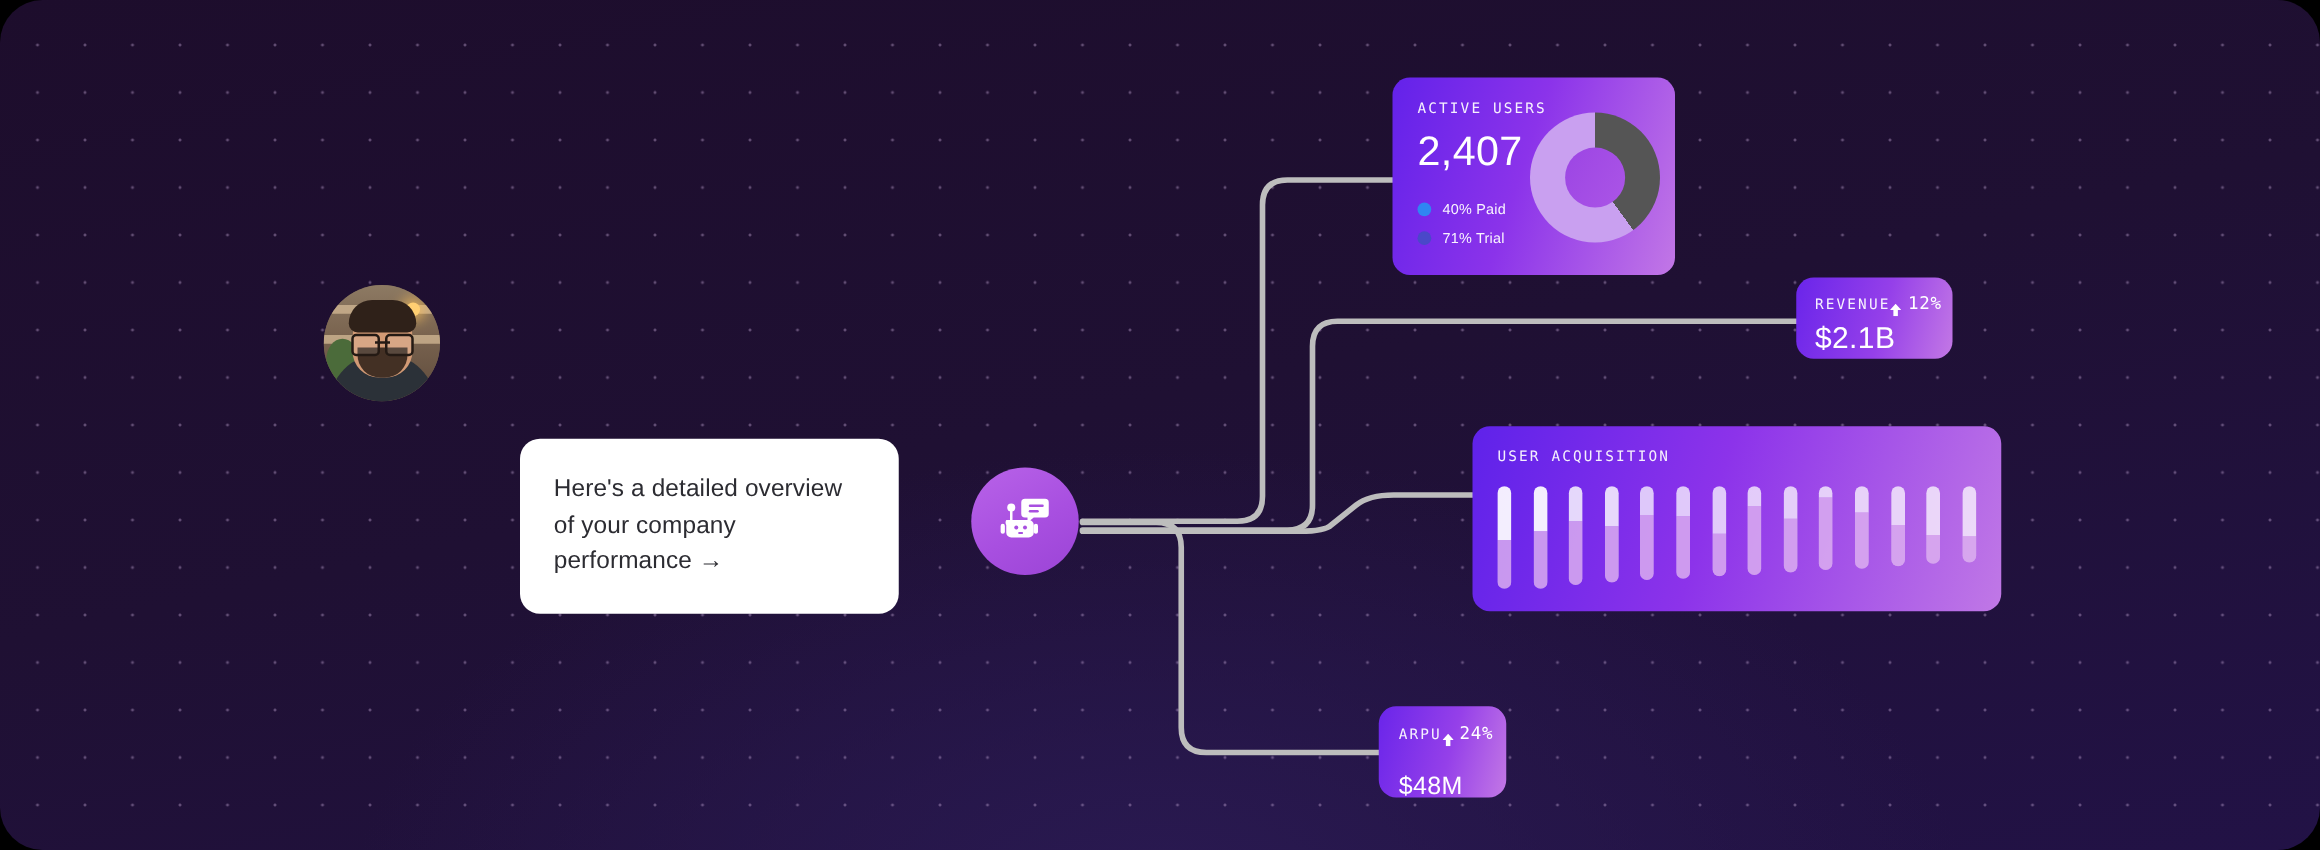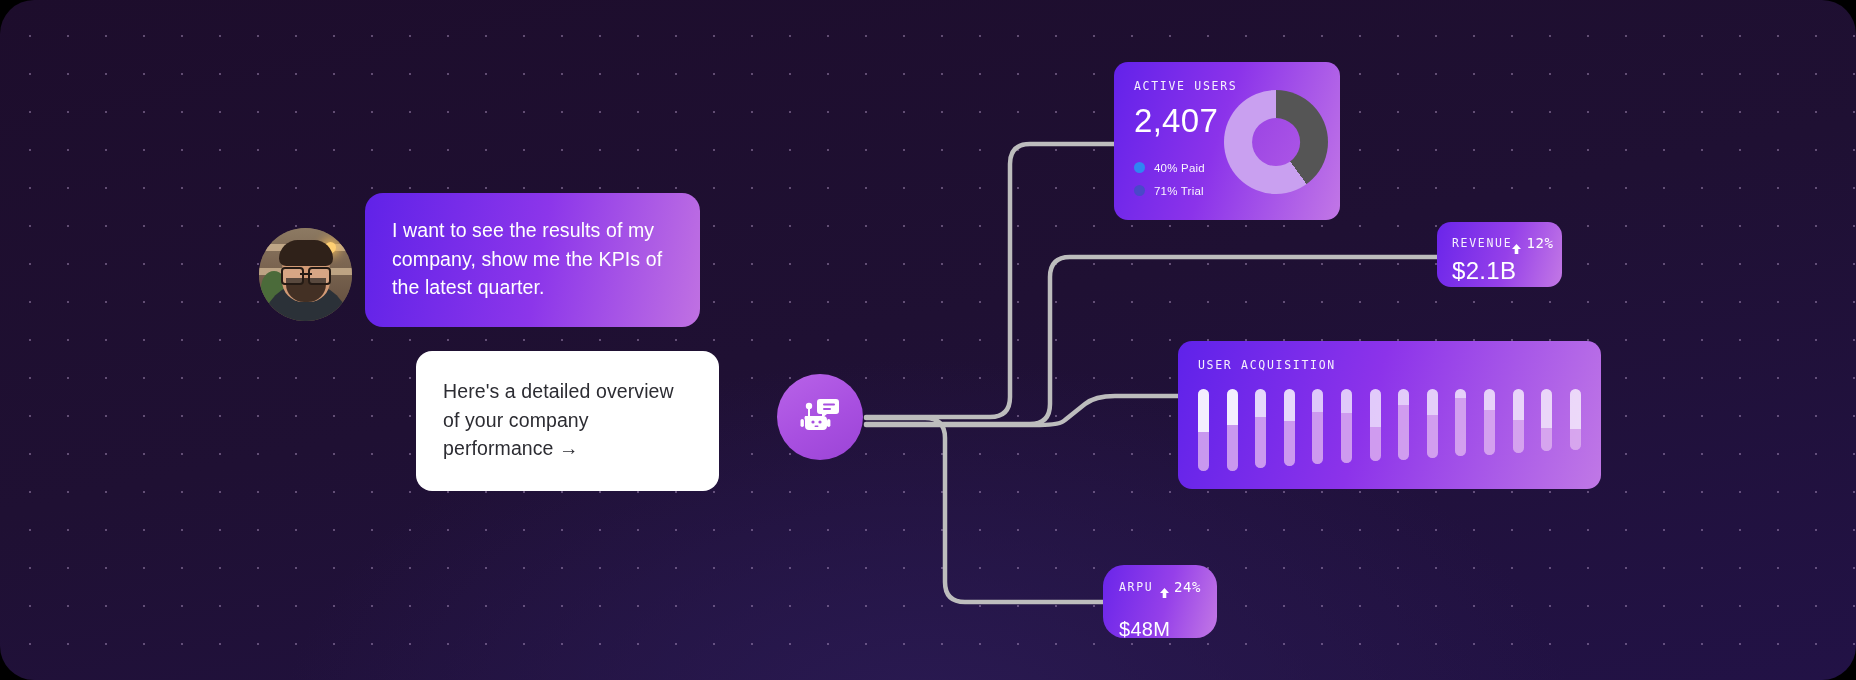--- a/index.html
+++ b/index.html
@@ -244,25 +244,24 @@
     color: #ffffff;
     display: flex; align-items: flex-end; gap: 5px;
   }
   .up-arrow { width: 9px; height: 10px; display: inline-block; }
   #card-revenue .card-value { display: block; margin-top: 6px; font-size: 24px; }
 
   
   #card-arpu {
     left: 1103px;
     top: 565px;
-    width: 114px;
+    width: 102px;
     height: 73px;
     padding: 14px 16px;
     background: linear-gradient(105deg, #6a25ea 0%, #9540e9 55%, #c378e5 100%);
-    border-radius: 21px;
   }
   #card-arpu .card-value { display: block; margin-top: 23px; font-size: 20px; }
 
   
   #card-user-acquisition {
     left: 1178px;
     top: 341px;
     width: 423px;
     height: 148px;
     padding: 17px 20px;
@@ -327,21 +326,20 @@
       <div class="av-beard"></div>
       <div class="av-hair"></div>
       <div class="av-glasses">
           <i class="l"></i>
           <i class="r"></i>
           <b></b>
         </div>
     </div>
   </div>
 
-  <div class="bubble bubble-user">I want to see the results of my company, show me the KPIs of the latest quarter.</div>
 
   <div class="bubble bubble-ai">Here's a detailed overview of your company performance →</div>
 
   <div class="ainode">
     <span>
       <svg width="44" height="44" viewBox="0 0 44 44">
         <circle cx="11" cy="13" r="3.2" fill="#ffffff"></circle>
         <rect x="10" y="15" width="2" height="8" fill="#ffffff"></rect>
         <path d="M7 23 h18 a4 4 0 0 1 4 4 v6 a4 4 0 0 1 -4 4 h-14 a4 4 0 0 1 -4 -4 v-6 a4 4 0 0 1 0 -4 z" fill="#ffffff"></path>
         <circle cx="15" cy="29" r="1.6" fill="#a84fe0"></circle>

